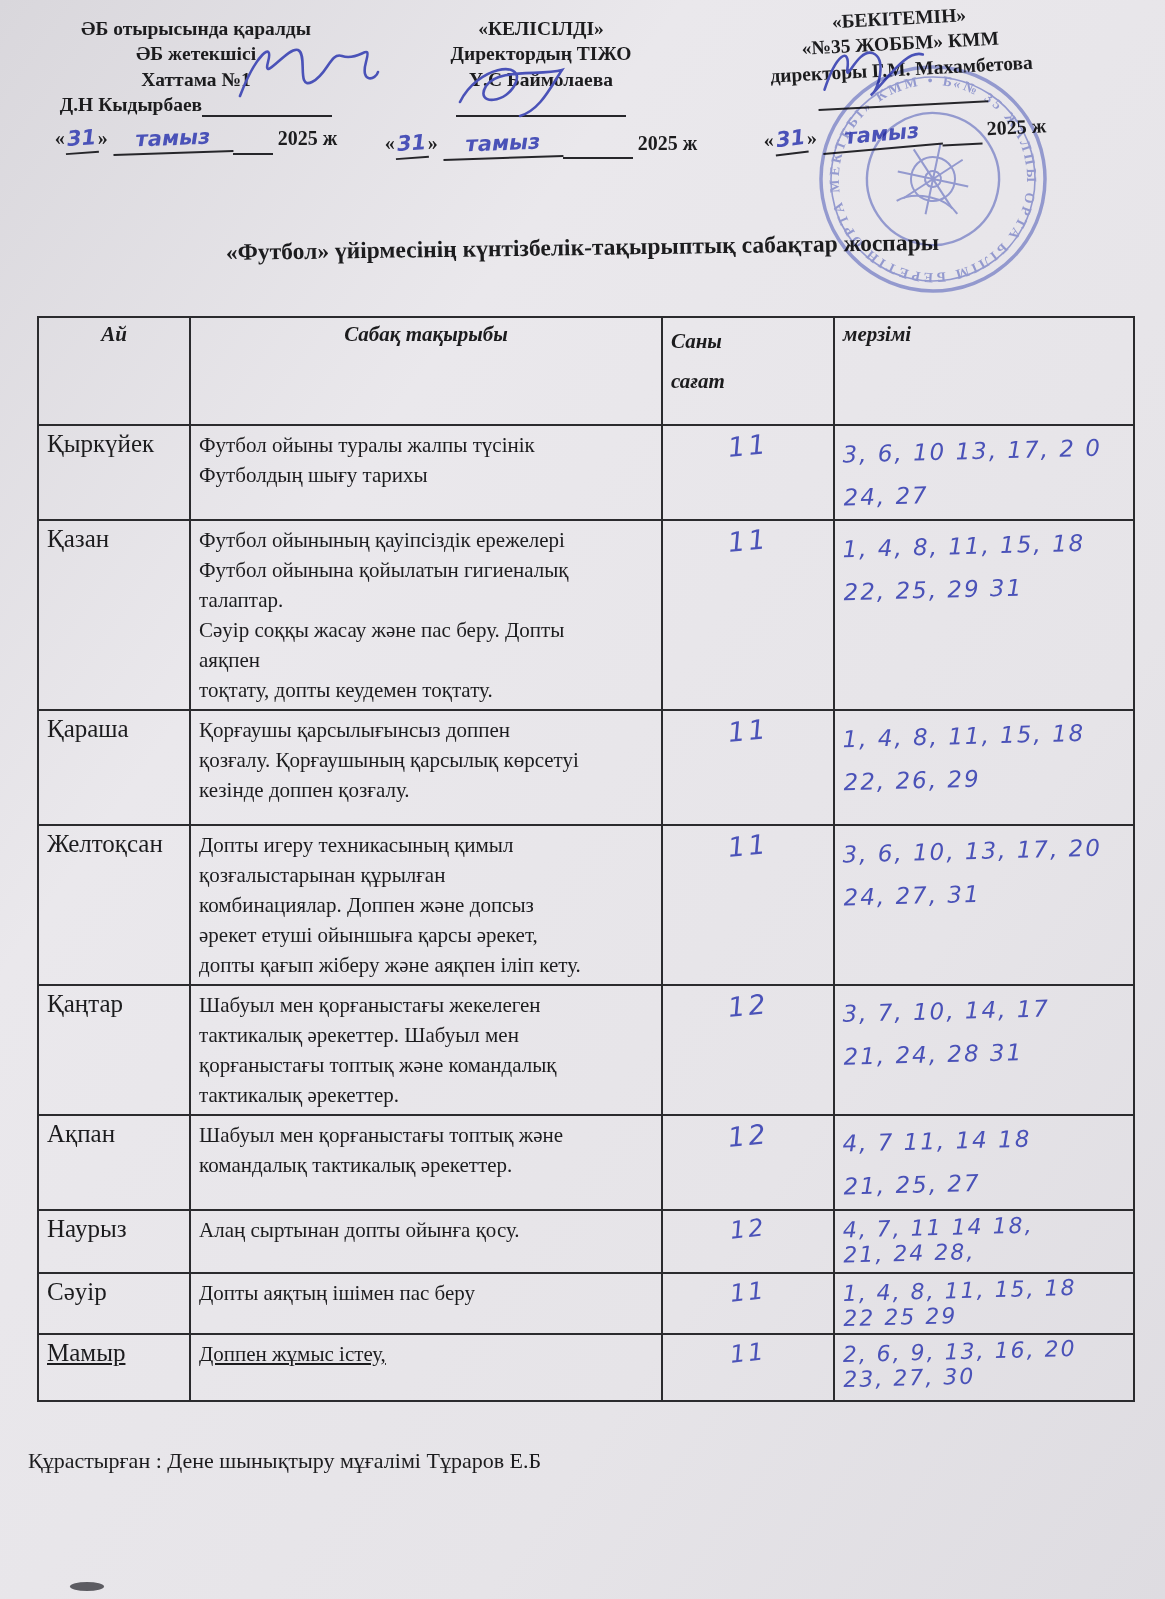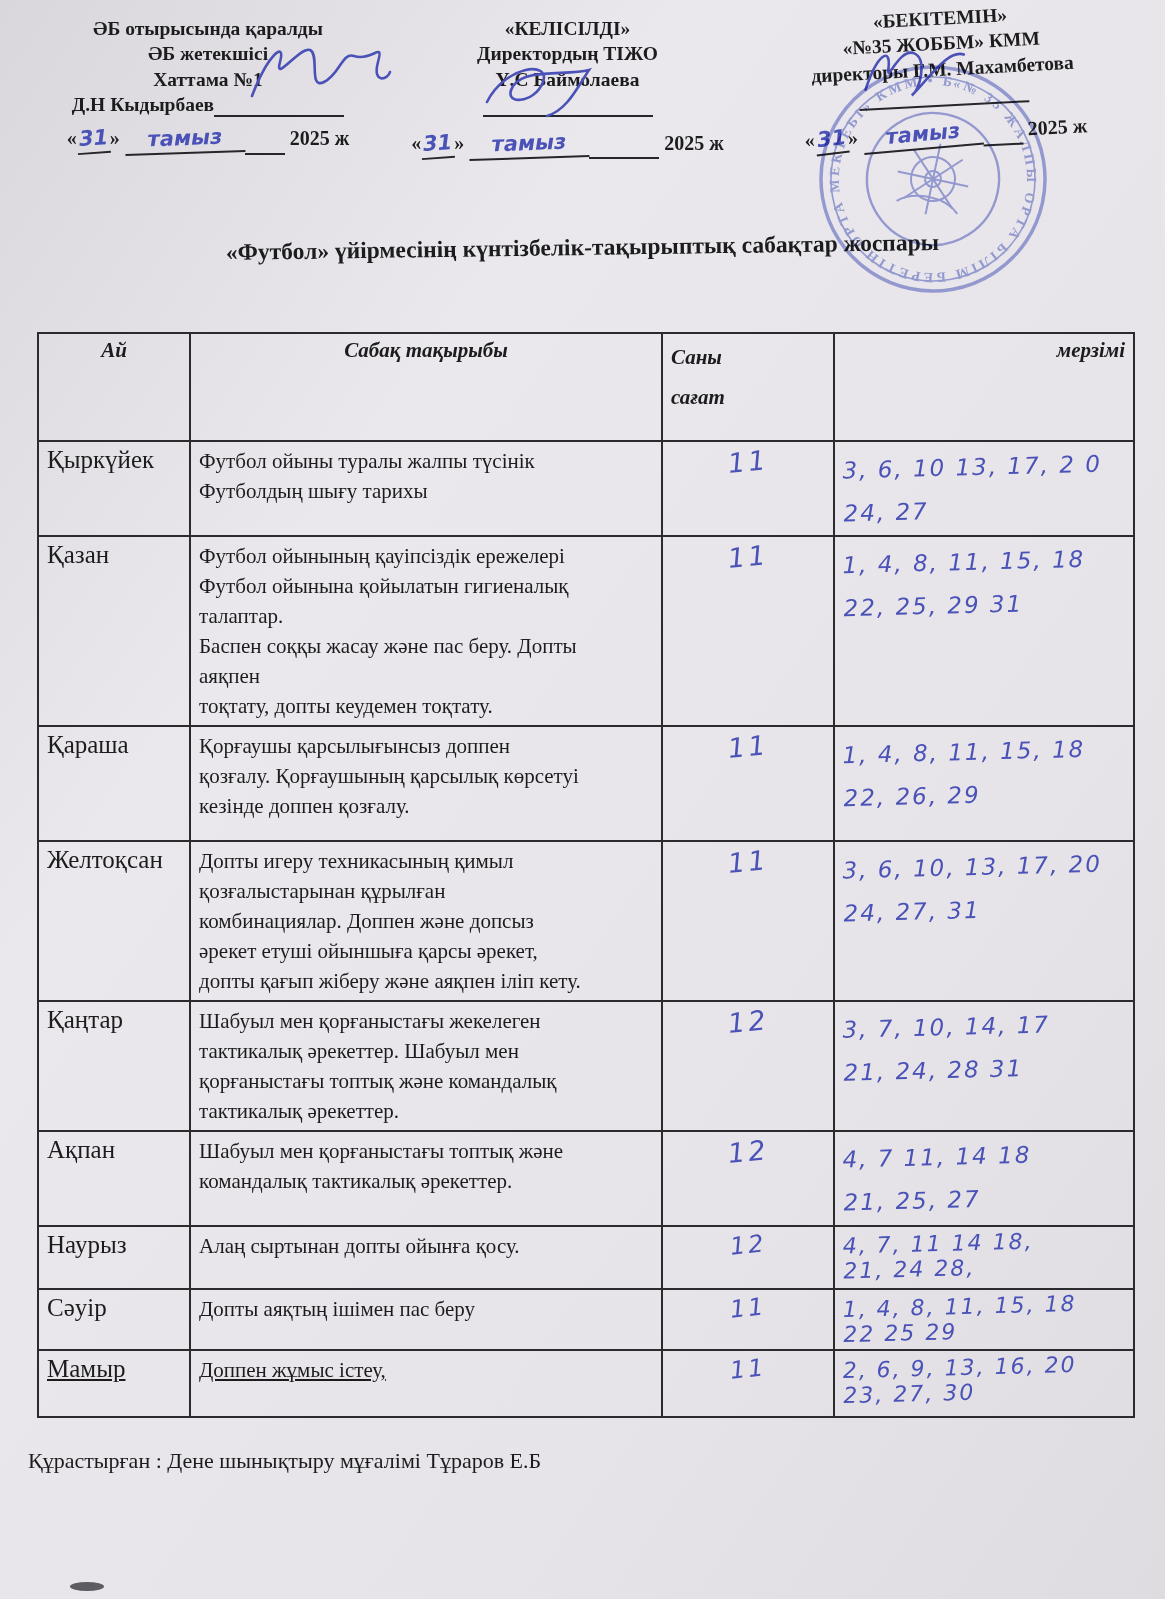--- a/index.html
+++ b/index.html
@@ -6,22 +6,22 @@
   .page{
     position:relative;
     width:1165px;height:1599px;
     background:linear-gradient(125deg,#d9d7dc 0%,#eae8ec 30%,#e6e4e8 70%,#dedce1 100%);
     font-family:"Liberation Serif",serif;
     color:#1c1c1e;
     overflow:hidden;
   }
   
   .approvals{
-    position:absolute;top:16px;left:28px;right:18px;
-    display:flex;justify-content:space-between;
+    position:absolute;top:16px;left:16px;right:18px;
+    display:flex;
     z-index:2;
   }
   .appr-block{
     text-align:center;font-weight:bold;font-size:19.5px;line-height:1.3;
     position:relative;
   }
   .appr-block.b1{width:360px;}
   .appr-block.b2{width:330px;}
   .appr-block.b3{width:400px;transform:rotate(-3deg);transform-origin:left bottom;}
   .name-row{position:relative;white-space:nowrap;}
@@ -48,39 +48,39 @@
     transform:rotate(12deg);
   }
   
   .title{
     position:absolute;top:234px;left:0;width:100%;
     text-align:center;font-size:23.5px;font-weight:bold;
     transform:rotate(-0.8deg);z-index:2;
   }
   
   table.plan{
-    position:absolute;left:37px;top:332px;width:1096px;
+    position:absolute;left:37px;top:316px;width:1096px;
     border-collapse:collapse;table-layout:fixed;
     z-index:2;
   }
   table.plan th,table.plan td{
     border:2px solid #2b2b2e;
     vertical-align:top;
     padding:4px 8px;
     white-space:pre-line;
   }
   col.c-month{width:152px;}
   col.c-topic{width:472px;}
   col.c-hours{width:172px;}
   col.c-dates{width:300px;}
   th{font-style:italic;font-size:21px;font-weight:bold;}
   th.h-ay{text-align:center;padding-top:8px;}
   th.h-topic{text-align:center;padding-top:8px;}
   th.h-hours{text-align:left;padding:8px 0 0 28px;line-height:1.9;margin-left:48px;}
-  th.h-dates{text-align:right;padding-top:8px;}
+  th.h-dates{text-align:left;padding-top:8px;}
   td.month{font-size:25px;padding-top:8px;}
   td.topic{font-size:21px;line-height:1.43;padding-top:6px;padding-left:12px;}
   td.hours{vertical-align:middle;text-align:center;}
   td.hours span{font-size:27px;display:inline-block;transform:rotate(-6deg);letter-spacing:3px;}
   td.dates{padding:4px 2px 0 14px;}
   td.dates span{font-size:23px;line-height:1.85;display:inline-block;transform:rotate(-1.5deg);letter-spacing:2px;}
   tr.tight td.dates span{line-height:1.15;font-size:22px;}
   tr.tight td.hours span{font-size:24px;}
   
   .footer{
@@ -195,21 +195,21 @@
 Футболдың шығу тарихы</td>
       <td class="hours"><span class="hand">11</span></td>
       <td class="dates"><span class="hand">3, 6, 10 13, 17, 2 0
 24, 27</span></td>
     </tr>
     <tr style="height:180px;">
       <td class="month">Қазан</td>
       <td class="topic">Футбол ойынының қауіпсіздік ережелері
 Футбол ойынына қойылатын гигиеналық
 талаптар.
-Баспен соққы жасау және пас беру. Допты
+Сәуір соққы жасау және пас беру. Допты
 аяқпен
 тоқтату, допты кеудемен тоқтату.</td>
       <td class="hours"><span class="hand">11</span></td>
       <td class="dates"><span class="hand">1, 4, 8, 11, 15, 18
 22, 25, 29 31</span></td>
     </tr>
     <tr style="height:115px;margin-top:41px;">
       <td class="month">Қараша</td>
       <td class="topic">Қорғаушы қарсылығынсыз доппен
 қозғалу. Қорғаушының қарсылық көрсетуі

